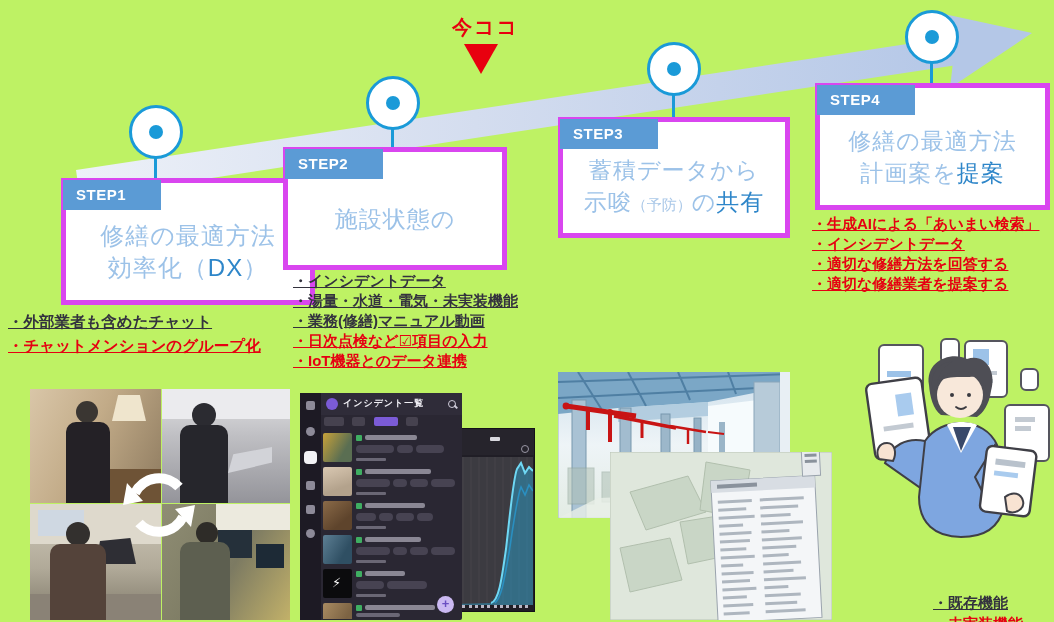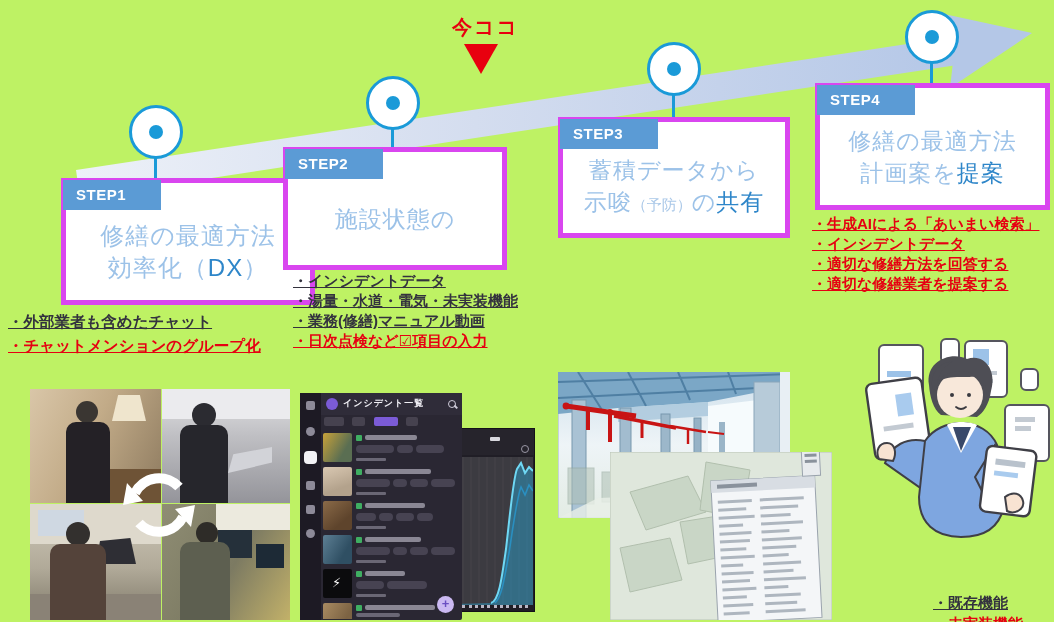--- a/index.html
+++ b/index.html
@@ -155,20 +155,21 @@
 
   <div id="list1" class="blist">
     <div class="b-exist">・外部業者も含めたチャット</div>
     <div class="b-plan">・チャットメンションのグループ化</div>
   </div>
   <div id="list2" class="blist">
     <div class="b-exist">・インシデントデータ</div>
     <div class="b-exist">・湯量・水道・電気・未実装機能</div>
     <div class="b-exist">・業務(修繕)マニュアル動画</div>
     <div class="b-plan">・日次点検など☑項目の入力</div>
+    <div class="b-plan">・IoT機器とのデータ連携</div>
   </div>
   <div id="list4" class="blist">
     <div class="b-plan">・生成AIによる「あいまい検索」</div>
     <div class="b-plan">・インシデントデータ</div>
     <div class="b-plan">・適切な修繕方法を回答する</div>
     <div class="b-plan">・適切な修繕業者を提案する</div>
   </div>
   <div id="legend" class="blist">
     <div class="b-exist">・既存機能</div>
     <div class="b-plan">・未実装機能</div>

